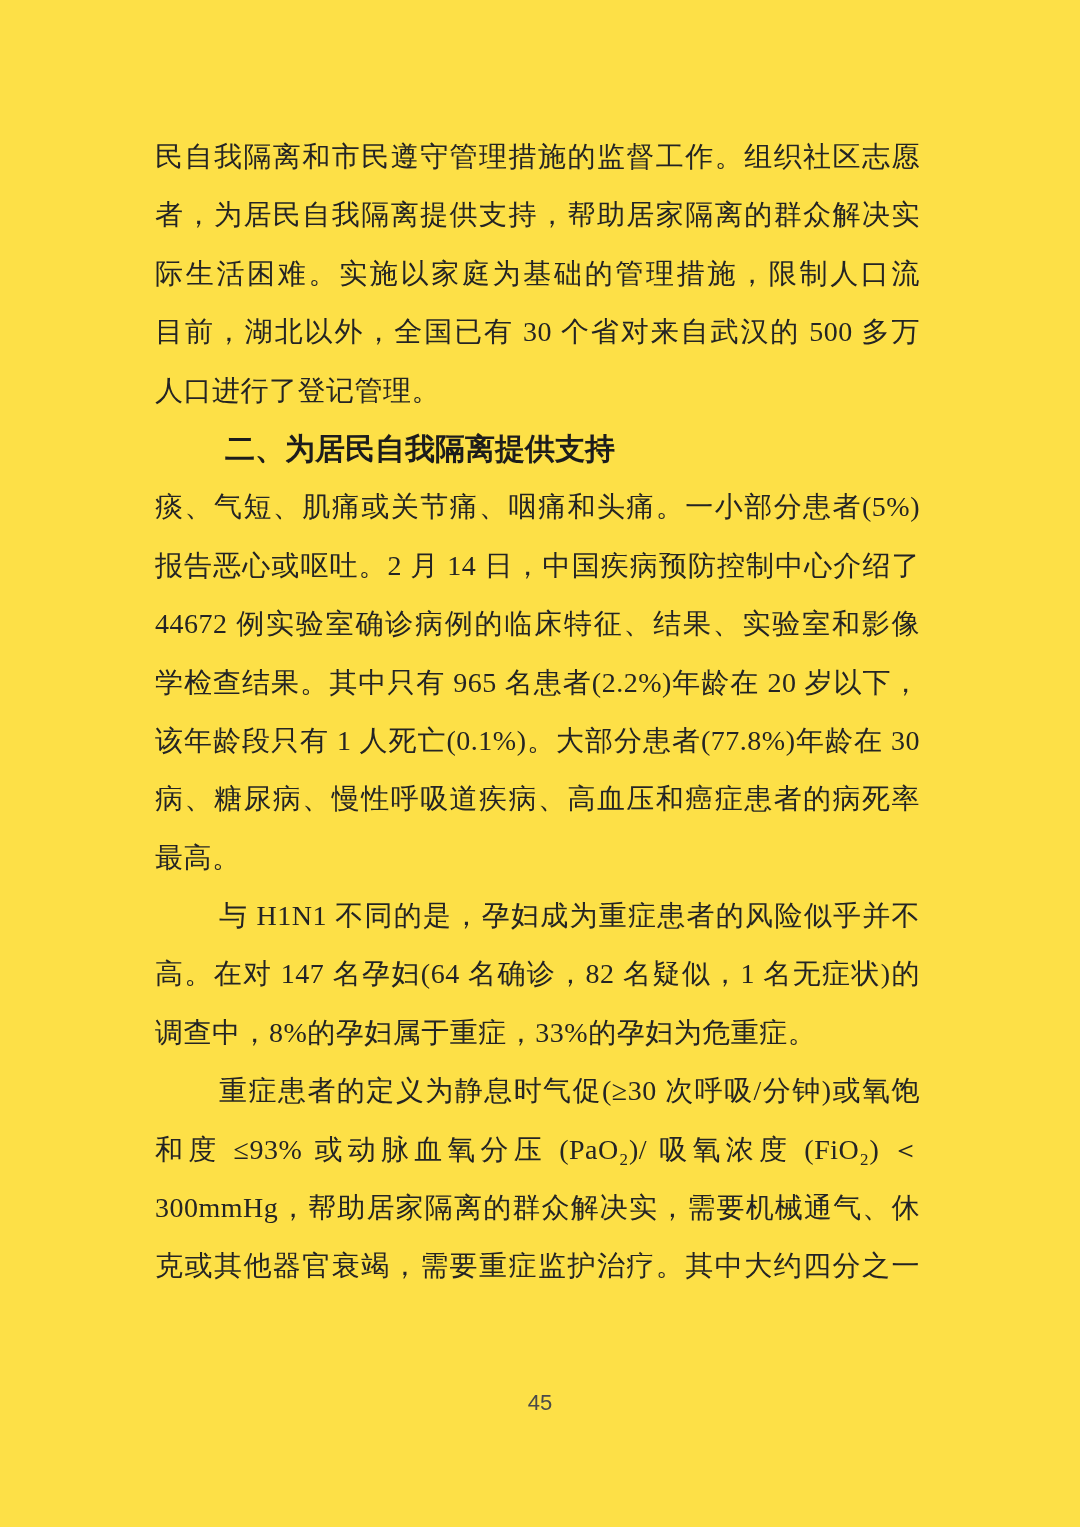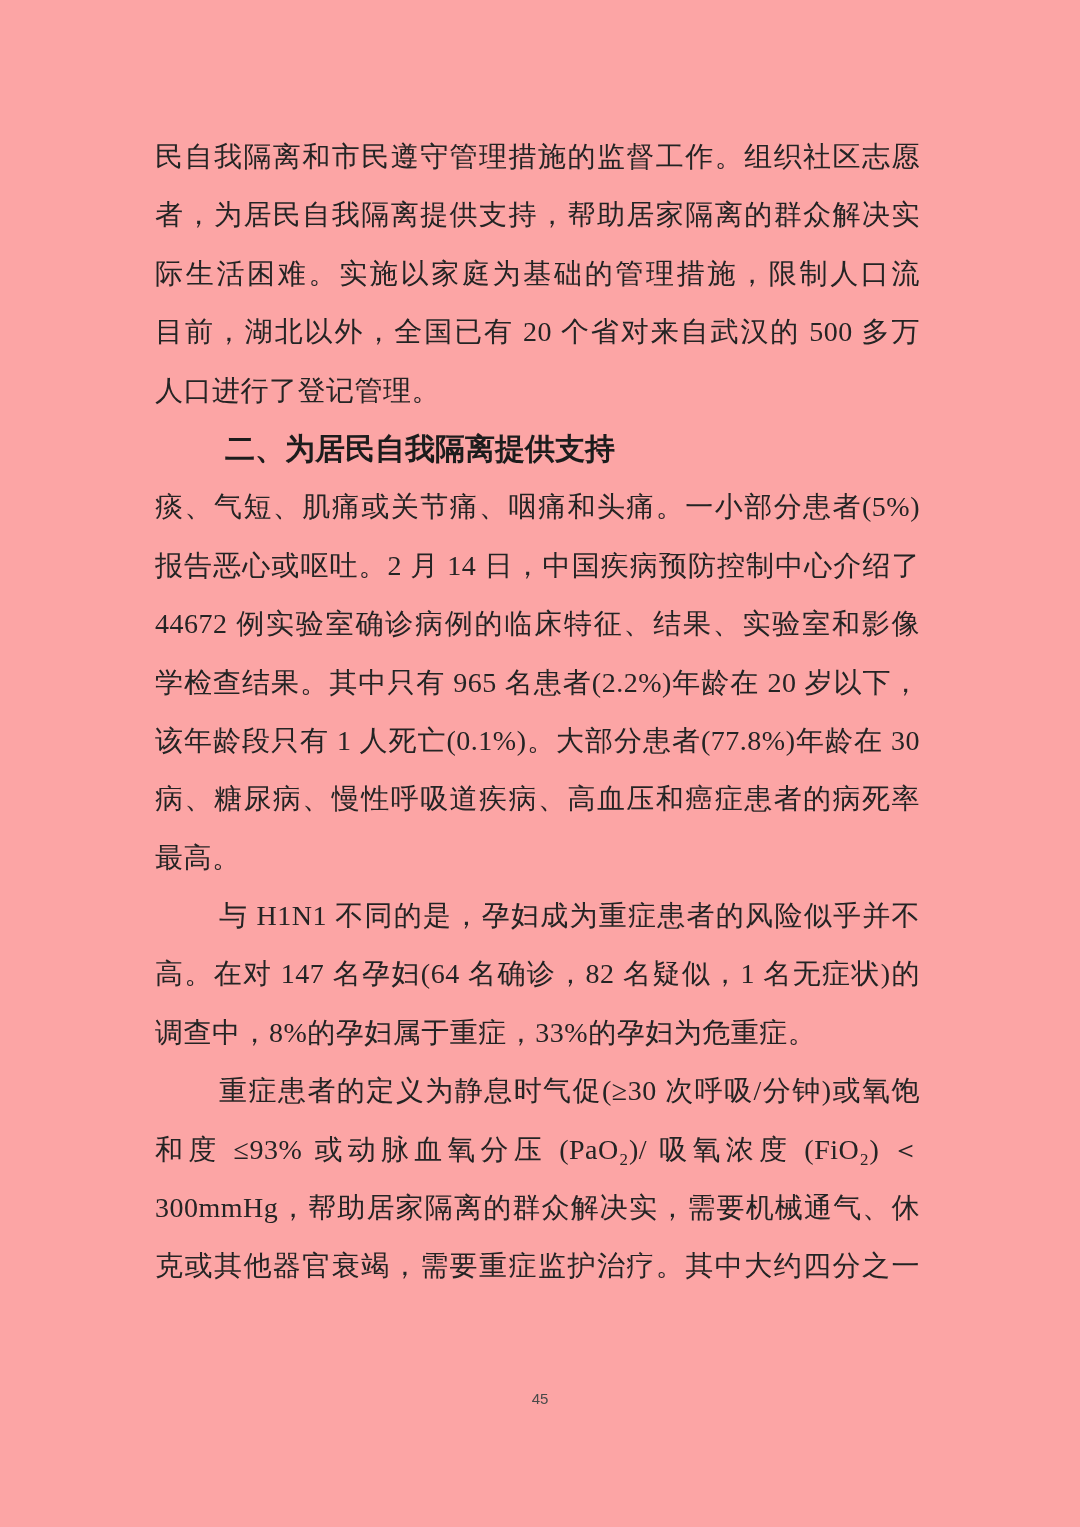--- a/index.html
+++ b/index.html
@@ -11,21 +11,21 @@
     position: relative;
     width: 1080px;
     height: 1527px;
     overflow: hidden;
     font-family: "Liberation Serif", "DejaVu Serif", serif;
     color: #242424;
   }
   .page {
     position: absolute;
     inset: 0;
-    background: #fca5a5;
+    background: #fde047;
   }
   .text-block {
     position: absolute;
     left: 155px;
     top: 128px;
     width: 765px;
   }
   .line {
     font-size: 28px;
     height: 58.4px;
@@ -54,36 +54,36 @@
     color: #1c1c1c;
     text-align: left;
   }
   .page-number {
     position: absolute;
     top: 1390px;
     left: 0;
     width: 100%;
     text-align: center;
     font-family: "Liberation Sans", "DejaVu Sans", sans-serif;
-    font-size: 15px;
+    font-size: 22px;
     color: #4a4a4a;
   }
 </style>
 </head>
 <body>
 
 <div class="page">
 
   <main class="text-block">
 
     <div>
       <div class="line">民自我隔离和市民遵守管理措施的监督工作。组织社区志愿</div>
       <div class="line">者，为居民自我隔离提供支持，帮助居家隔离的群众解决实</div>
       <div class="line">际生活困难。实施以家庭为基础的管理措施，限制人口流动。</div>
-      <div class="line">目前，湖北以外，全国已有 20 个省对来自武汉的 500 多万</div>
+      <div class="line">目前，湖北以外，全国已有 30 个省对来自武汉的 500 多万</div>
       <div class="line end">人口进行了登记管理。</div>
     </div>
 
     <h2 class="heading">二、为居民自我隔离提供支持</h2>
 
     <div>
       <div class="line">痰、气短、肌痛或关节痛、咽痛和头痛。一小部分患者(5%)</div>
       <div class="line">报告恶心或呕吐。2 月 14 日，中国疾病预防控制中心介绍了</div>
       <div class="line">44672 例实验室确诊病例的临床特征、结果、实验室和影像</div>
       <div class="line">学检查结果。其中只有 965 名患者(2.2%)年龄在 20 岁以下，</div>

